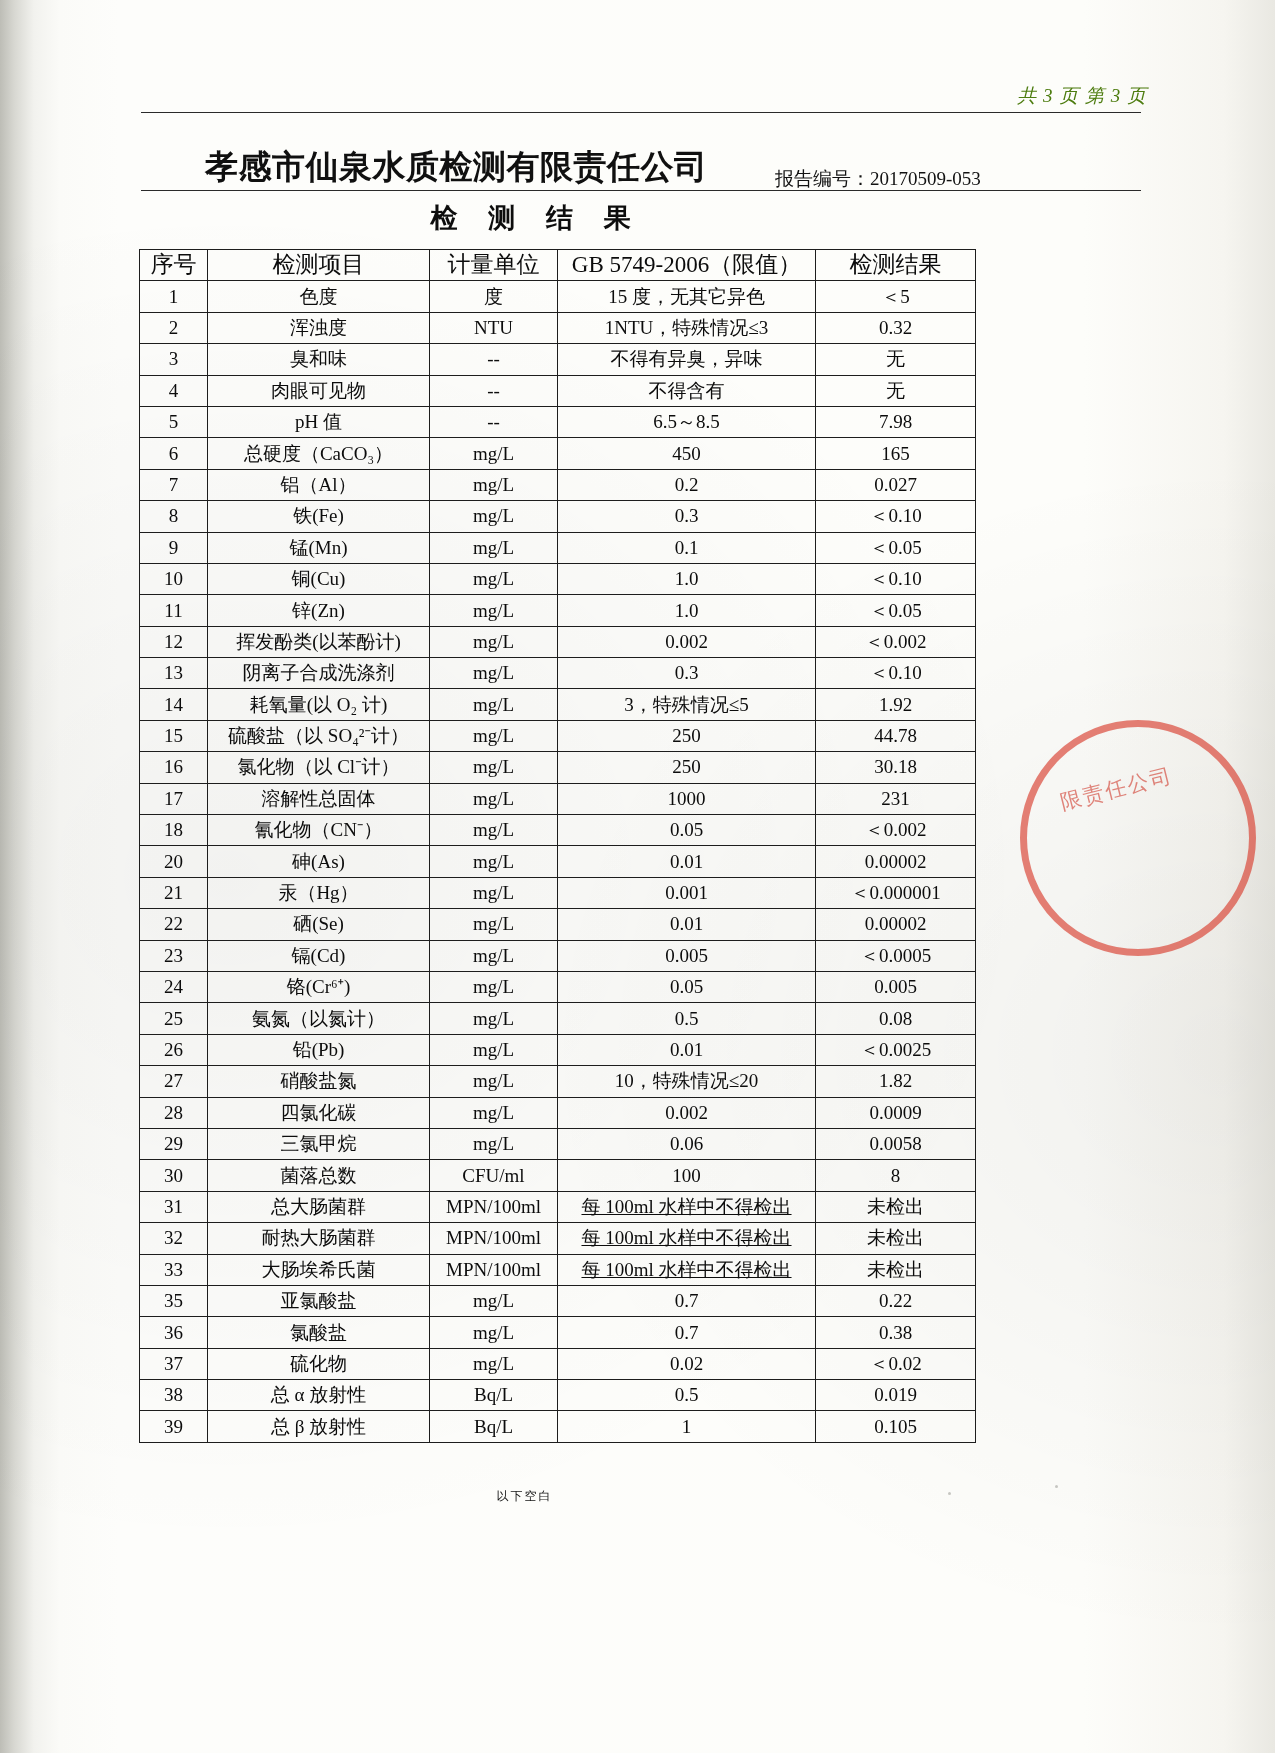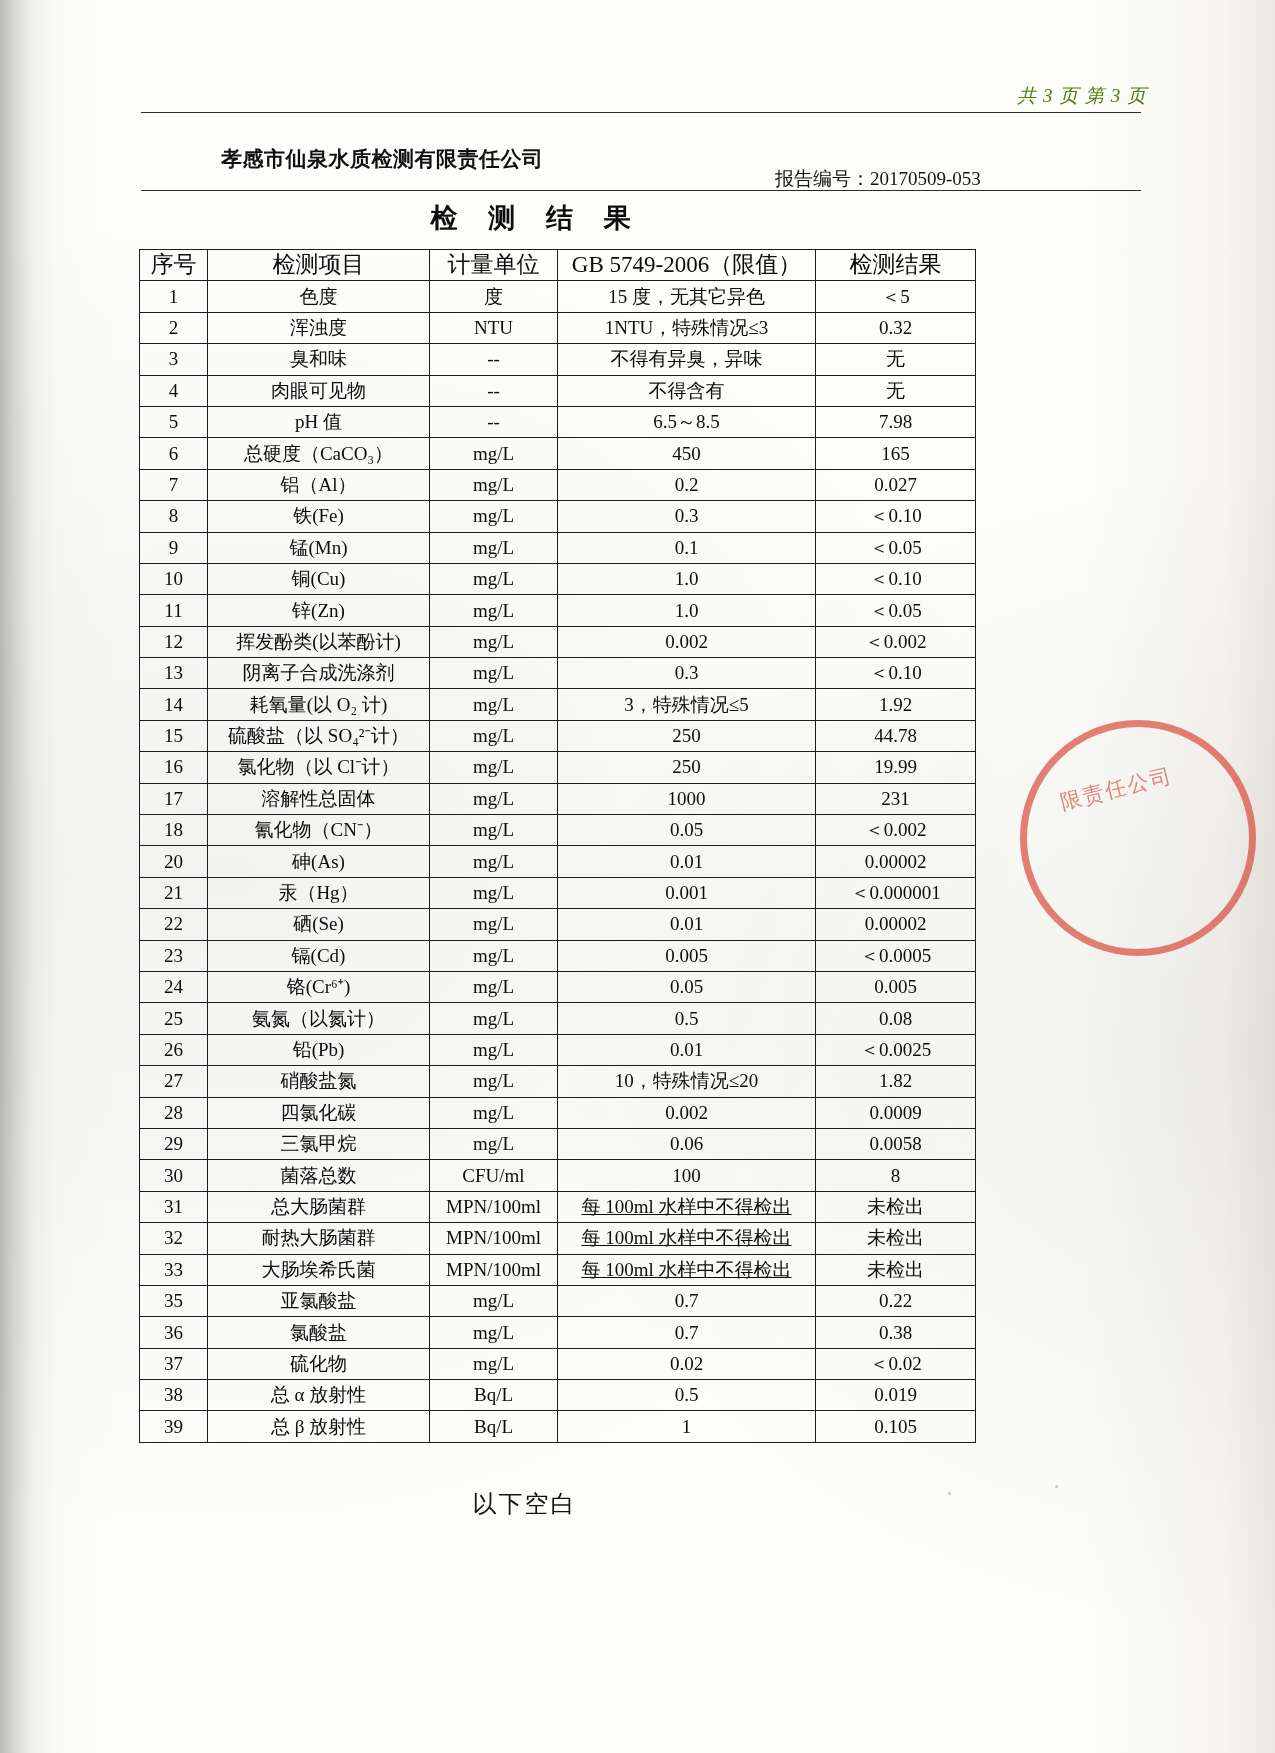--- a/index.html
+++ b/index.html
@@ -51,25 +51,25 @@
   .rule-top {
     position: absolute;
     left: 141px;
     top: 112px;
     width: 1000px;
     height: 0;
     border-top: 1.6px solid #2a2a2a;
   }
   .company {
     position: absolute;
-    left: 221px;
+    left: 205px;
     top: 145px;
     font-family: "Liberation Sans", sans-serif;
     font-weight: bold;
-    font-size: 21px;
+    font-size: 33px;
     letter-spacing: 0.5px;
     color: #101010;
     white-space: nowrap;
   }
   .report-no {
     position: absolute;
     left: 775px;
     top: 166px;
     font-size: 19px;
     color: #121212;
@@ -129,21 +129,21 @@
   col.c5 { width: 160px; }
 
   .small { font-size: 17px; text-decoration: underline; }
 
   .footer-note {
     position: absolute;
     left: 0;
     top: 1488px;
     width: 1049px;
     text-align: center;
-    font-size: 24px;
+    font-size: 12px;
     color: #131313;
     letter-spacing: 2px;
   }
 
   
   .stamp {
     position: absolute;
     left: 1020px;
     top: 720px;
     width: 250px;
@@ -321,21 +321,21 @@
             <td>硫酸盐（以 SO₄²⁻计）</td>
             <td>mg/L</td>
             <td>250</td>
             <td>44.78</td>
           </tr>
           <tr>
             <td>16</td>
             <td>氯化物（以 Cl⁻计）</td>
             <td>mg/L</td>
             <td>250</td>
-            <td>19.99</td>
+            <td>30.18</td>
           </tr>
           <tr>
             <td>17</td>
             <td>溶解性总固体</td>
             <td>mg/L</td>
             <td>1000</td>
             <td>231</td>
           </tr>
           <tr>
             <td>18</td>

